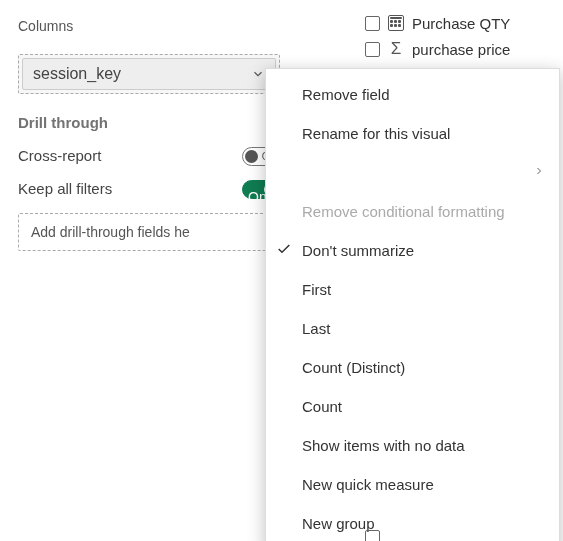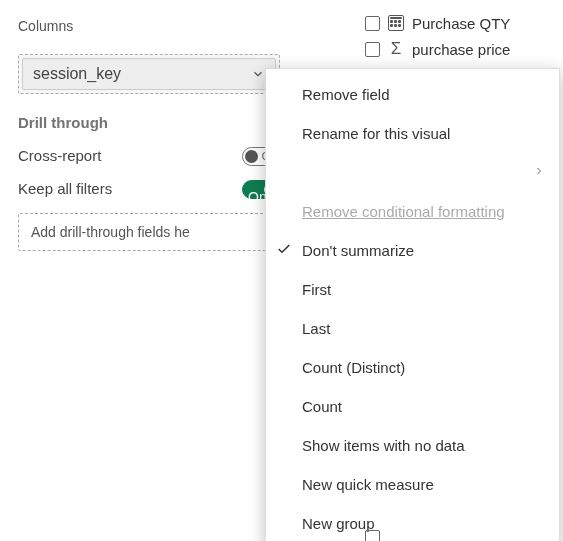--- a/index.html
+++ b/index.html
@@ -179,21 +179,20 @@
     align-items: center;
     height: 39px;
     padding: 0 14px 0 36px;
     position: relative;
     color: #333;
     font-size: 15px;
     cursor: default;
   }
   .menu-item.disabled {
     color: #aaa;
-    text-decoration: underline;
   }
   .menu-item .check {
     position: absolute;
     left: 10px;
     top: 10px;
     width: 16px; height: 16px;
     stroke: #333;
     stroke-width: 2.2;
     fill: none;
   }

